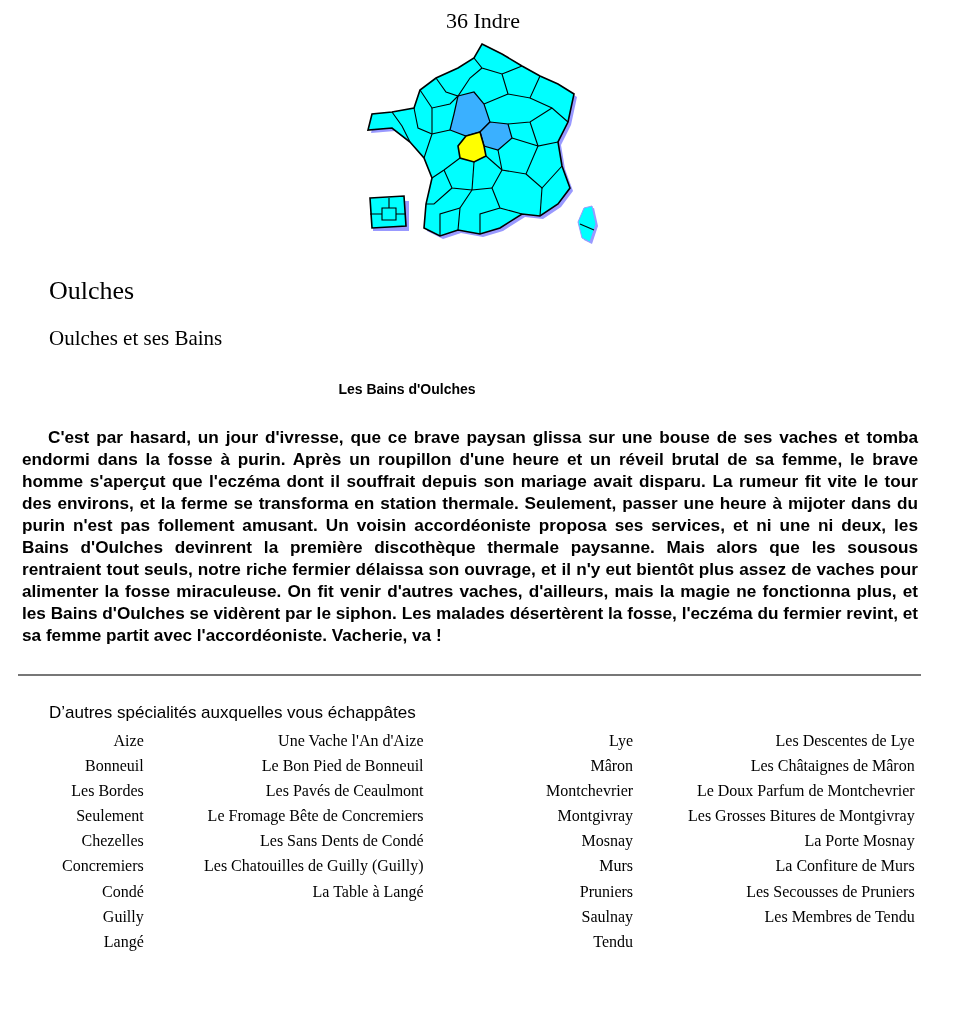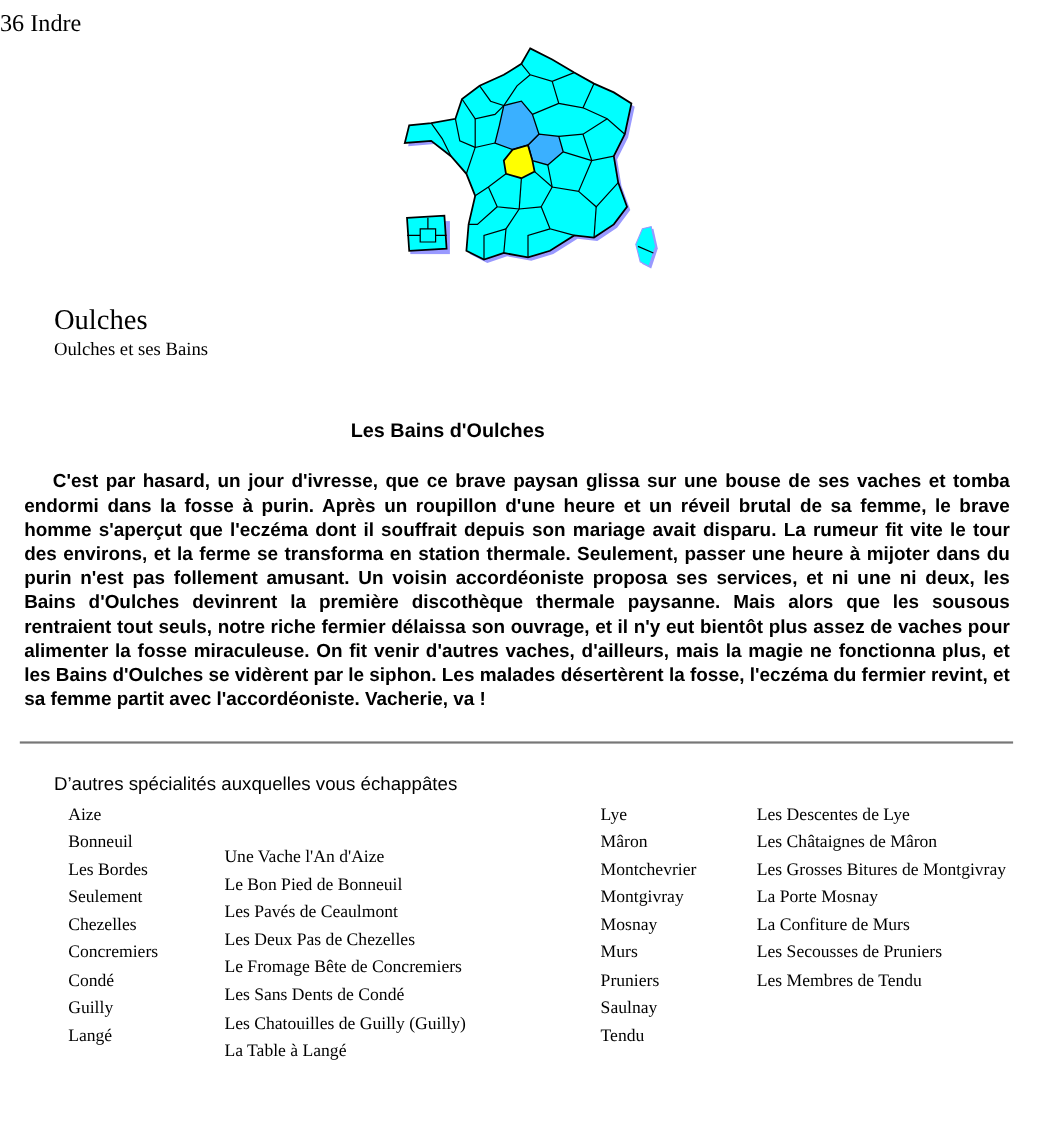--- a/index.html
+++ b/index.html
@@ -1,30 +1,30 @@
 <!DOCTYPE html>
 <html><head>
 <meta charset="utf-8">
 <style>
   html, body { margin: 0; padding: 0; background: #ffffff; }
   body { width: 966px; height: 1024px; position: relative; overflow: hidden; color: #000; }
   .serif { font-family: "Liberation Serif", "DejaVu Serif", serif; }
   .sans { font-family: "Liberation Sans", "DejaVu Sans", sans-serif; }
-  #dept-title { position: absolute; top: 8px; left: 0; width: 966px; text-align: left; font-size: 22px; }
+  #dept-title { position: absolute; top: 8px; left: 0; width: 966px; text-align: center; font-size: 22px; }
   #map { position: absolute; left: 362px; top: 38px; width: 240px; height: 210px; }
   #commune-title { position: absolute; left: 49px; top: 276px; font-size: 26px; }
-  #commune-subtitle { position: absolute; left: 49px; top: 308px; font-size: 17px; }
-  #article-title { position: absolute; top: 381px; left: 0; width: 814px; text-align: center; font-size: 18px; font-weight: bold; }
+  #commune-subtitle { position: absolute; left: 49px; top: 326px; font-size: 21px; }
+  #article-title { position: absolute; top: 381px; left: 0; width: 814px; text-align: center; font-size: 14px; font-weight: bold; }
   #article-body { position: absolute; left: 22px; top: 426px; width: 896px; font-size: 17.2px; line-height: 22px; text-align: justify; text-indent: 26px; margin: 0; font-weight: bold; }
   #divider { position: absolute; left: 18px; top: 674px; width: 903px; height: 0; border: none; border-top: 2px solid #777; margin: 0; }
   #others-heading { position: absolute; left: 49px; top: 703px; font-size: 17px; }
   .col { position: absolute; top: 728px; font-size: 16px; }
-  .col .row { height: 25.1px; line-height: 25px; white-space: nowrap; }
+  .col .row { height: 25.1px; line-height: 25px; white-space: nowrap; text-align: right; }
   #col-a-town { left: 62px; }
-  #col-a-spec { left: 204px; margin-top: 39px; }
+  #col-a-spec { left: 204px; }
   #col-b-town { left: 546px; }
   #col-b-spec { left: 688px; }
 </style>
 </head>
 <body>
 
 <div id="dept-title" class="serif">36 Indre</div>
 
 <svg id="map" viewBox="0 0 240 210" xmlns="http://www.w3.org/2000/svg">
 
@@ -94,38 +94,38 @@
   <div class="row">Chezelles</div>
   <div class="row">Concremiers</div>
   <div class="row">Condé</div>
   <div class="row">Guilly</div>
   <div class="row">Langé</div>
 </div>
 <div id="col-a-spec" class="col serif">
   <div class="row">Une Vache l'An d'Aize</div>
   <div class="row">Le Bon Pied de Bonneuil</div>
   <div class="row">Les Pavés de Ceaulmont</div>
-  <div class="row">Les Deux Pas de Chezelles</div>
   <div class="row">Le Fromage Bête de Concremiers</div>
   <div class="row">Les Sans Dents de Condé</div>
   <div class="row">Les Chatouilles de Guilly (Guilly)</div>
   <div class="row">La Table à Langé</div>
 </div>
 <div id="col-b-town" class="col serif">
   <div class="row">Lye</div>
   <div class="row">Mâron</div>
   <div class="row">Montchevrier</div>
   <div class="row">Montgivray</div>
   <div class="row">Mosnay</div>
   <div class="row">Murs</div>
   <div class="row">Pruniers</div>
   <div class="row">Saulnay</div>
   <div class="row">Tendu</div>
 </div>
 <div id="col-b-spec" class="col serif">
   <div class="row">Les Descentes de Lye</div>
   <div class="row">Les Châtaignes de Mâron</div>
+  <div class="row">Le Doux Parfum de Montchevrier</div>
   <div class="row">Les Grosses Bitures de Montgivray</div>
   <div class="row">La Porte Mosnay</div>
   <div class="row">La Confiture de Murs</div>
   <div class="row">Les Secousses de Pruniers</div>
   <div class="row">Les Membres de Tendu</div>
 </div>
 
 </body></html>

